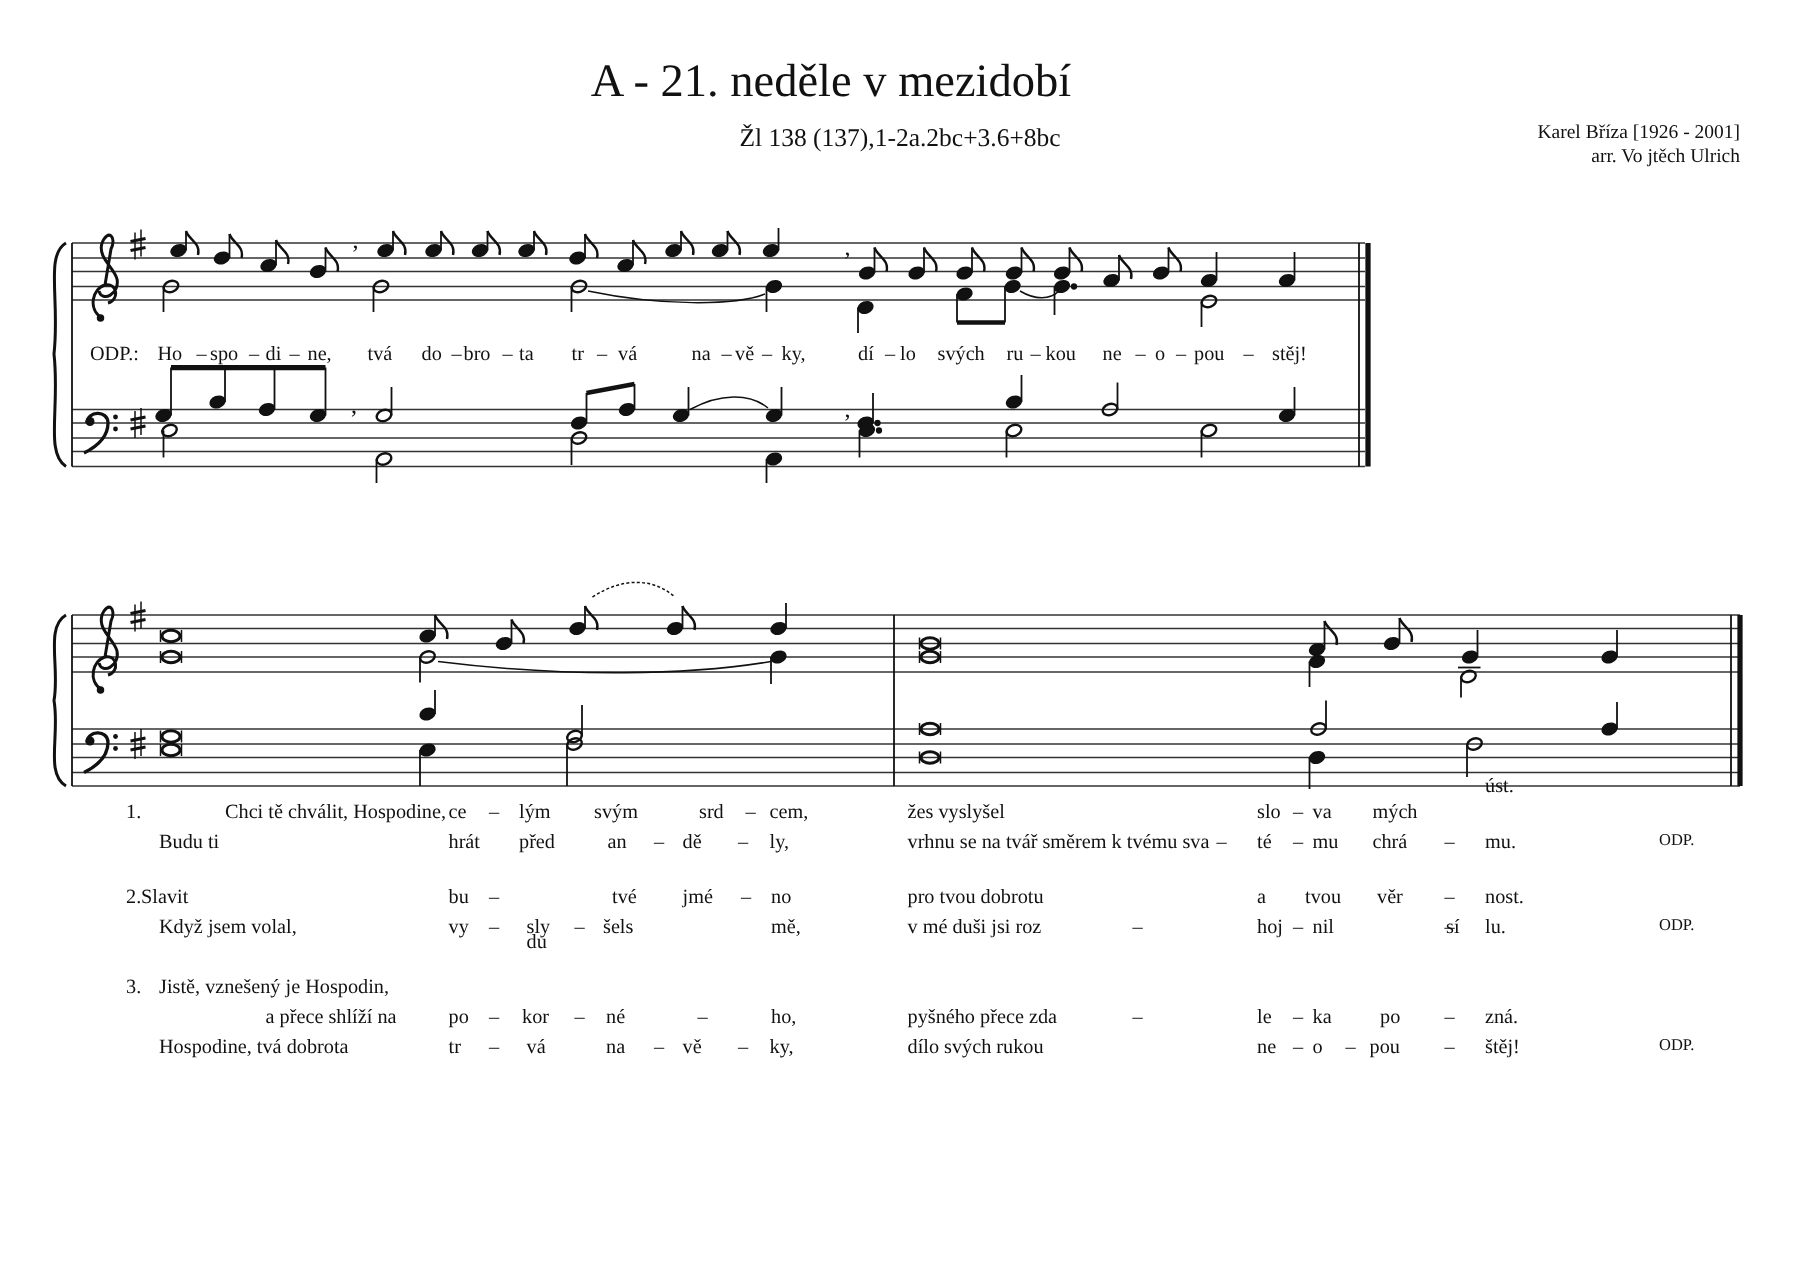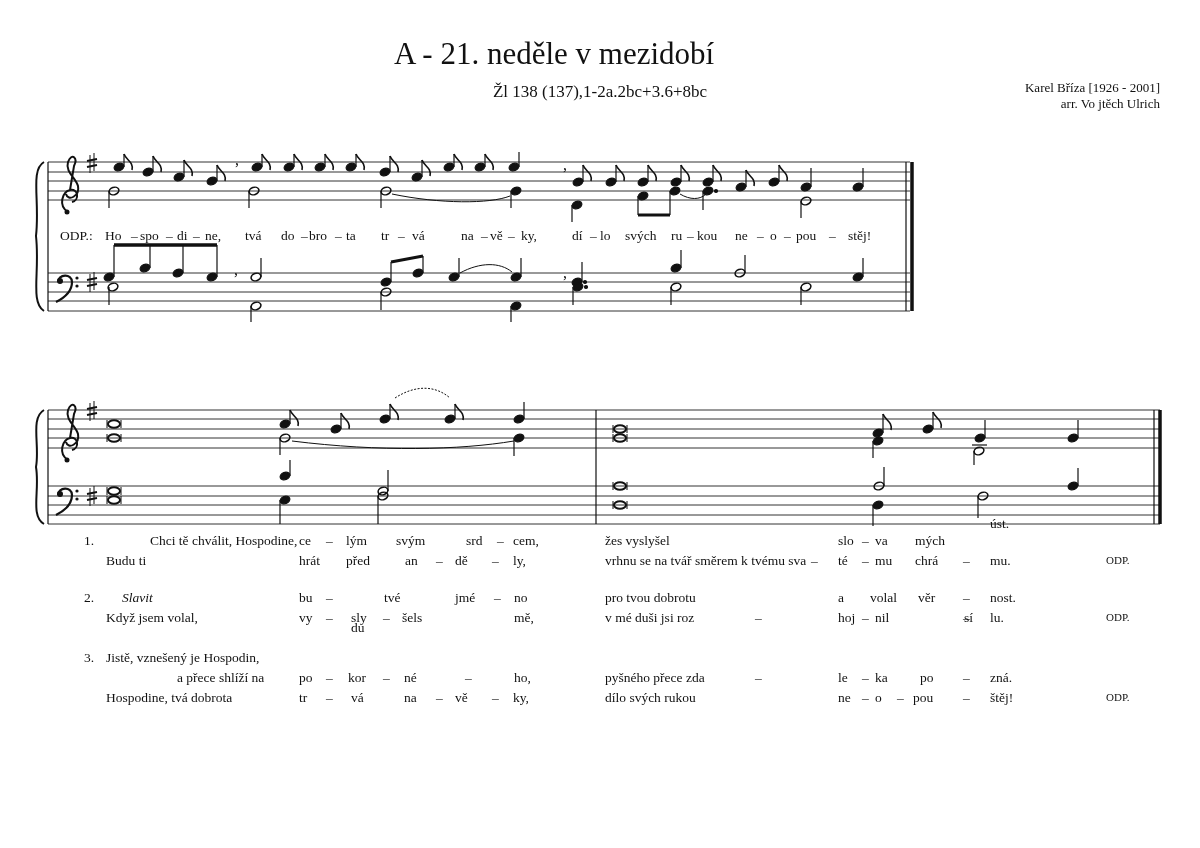--- a/index.html
+++ b/index.html
@@ -382,31 +382,31 @@
     <div class="verse" style="left: 605px; top: 553px;">vrhnu se na tvář směrem k tvému sva</div>
     <div class="verse" style="left: 811px; top: 553px;">–</div>
     <div class="verse" style="left: 838px; top: 553px;">té</div>
     <div class="verse" style="left: 862px; top: 553px;">–</div>
     <div class="verse" style="left: 875px; top: 553px;">mu</div>
     <div class="verse" style="left: 915px; top: 553px;">chrá</div>
     <div class="verse" style="left: 963px; top: 553px;">–</div>
     <div class="verse" style="left: 990px; top: 553px;">mu.</div>
     <div class="odp-end" style="left: 1106px; top: 554px;">ODP.</div>
     <div class="verse" style="left: 84px; top: 590px;">2.</div>
-    <div class="verse" style="left: 122px; top: 590px; font-style: italic;">Slavit</div>
+    <div class="verse" style="left: 94px; top: 590px;">Slavit</div>
     <div class="verse" style="left: 299px; top: 590px;">bu</div>
     <div class="verse" style="left: 326px; top: 590px;">–</div>
     <div class="verse" style="left: 351px; top: 620px; font-family: Liberation Serif, serif;">du</div>
-    <div class="verse" style="left: 384px; top: 590px;">tvé</div>
+    <div class="verse" style="left: 408px; top: 590px;">tvé</div>
     <div class="verse" style="left: 455px; top: 590px;">jmé</div>
     <div class="verse" style="left: 494px; top: 590px;">–</div>
     <div class="verse" style="left: 514px; top: 590px;">no</div>
     <div class="verse" style="left: 605px; top: 590px;">pro tvou dobrotu</div>
     <div class="verse" style="left: 838px; top: 590px;">a</div>
-    <div class="verse" style="left: 870px; top: 590px;">volal</div>
+    <div class="verse" style="left: 870px; top: 590px;">tvou</div>
     <div class="verse" style="left: 918px; top: 590px;">věr</div>
     <div class="verse" style="left: 963px; top: 590px;">–</div>
     <div class="verse" style="left: 990px; top: 590px;">nost.</div>
     <div class="verse" style="left: 106px; top: 610px;">Když jsem volal,</div>
     <div class="verse" style="left: 299px; top: 610px;">vy</div>
     <div class="verse" style="left: 326px; top: 610px;">–</div>
     <div class="verse" style="left: 351px; top: 610px;">sly</div>
     <div class="verse" style="left: 383px; top: 610px;">–</div>
     <div class="verse" style="left: 402px; top: 610px;">šels</div>
     <div class="verse" style="left: 514px; top: 610px;">mě,</div>

